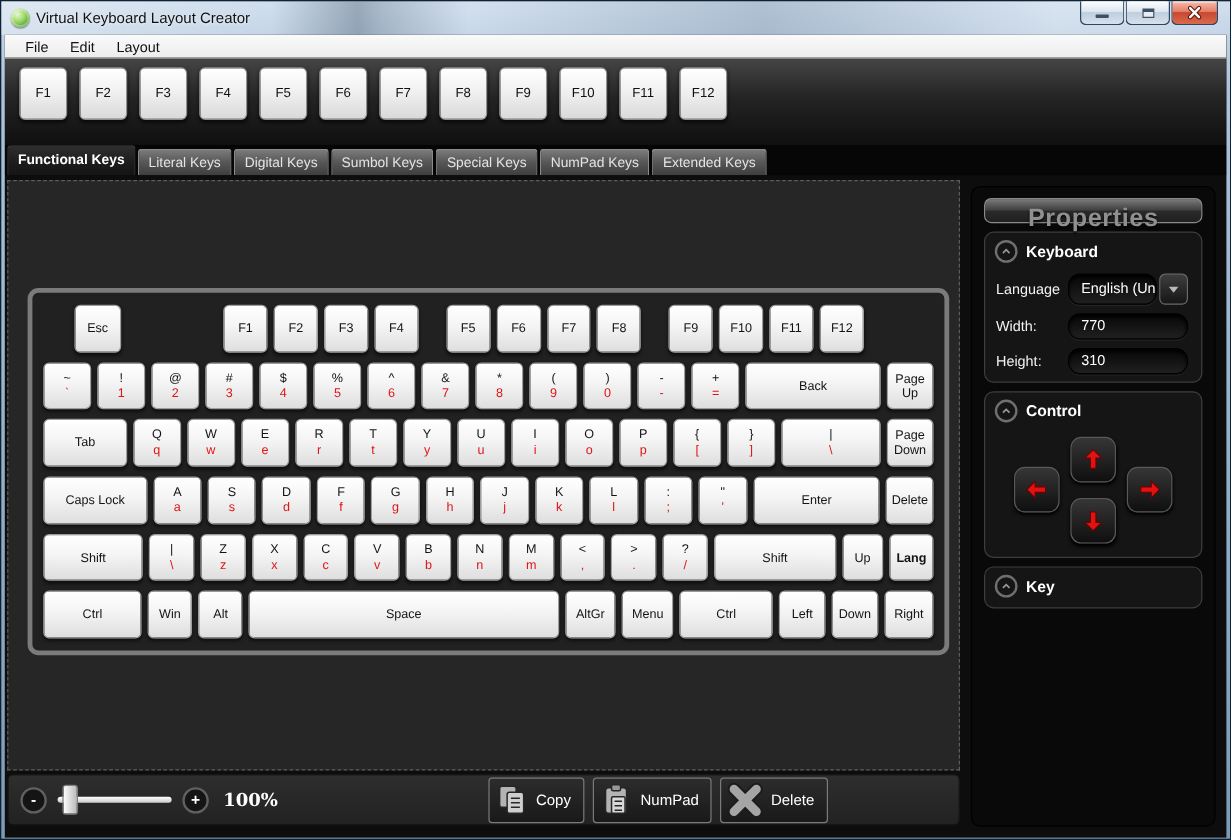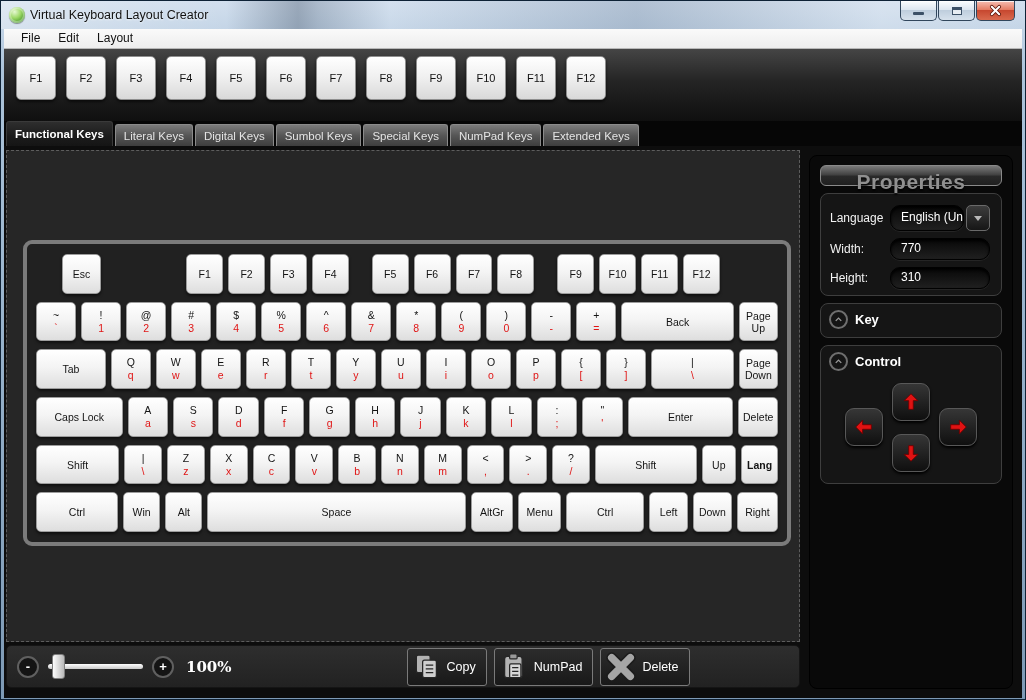--- a/index.html
+++ b/index.html
@@ -27,21 +27,21 @@
     margin-left:1px; box-shadow:inset 0 1px 0 rgba(255,255,255,.8); }
   .wbtn.close{ width:39px;
     background:linear-gradient(180deg,#f6beb2 0%,#e57e66 45%,#c74830 50%,#d96a4e 100%); }
   .glyph-min{ width:11px; height:3px; background:#3c5066; border-radius:1px; margin-top:6px; }
   .glyph-max{ width:10px; height:8px; border:1px solid #3c5066; border-top:3px solid #3c5066; background:rgba(255,255,255,.6); }
 
   
   .frame{ margin:0 3px; height:669px; background:#0d0d0d; border:1px solid #1f3site447; overflow:hidden; }
 
   .menubar{ height:20px; background:linear-gradient(180deg,#fafafa,#ededed); border-bottom:1px solid #b7b7b7;
-    display:flex; align-items:flex-start; padding-left:8px; }
+    display:flex; align-items:center; padding-left:8px; }
   .menu-item{ font-size:12px; color:#111; padding:2px 9px; cursor:default; }
 
   .toolbar{ height:72px; background:linear-gradient(180deg,#454545 0%,#242424 45%,#0f0f0f 100%);
     display:flex; align-items:flex-start; padding:7px 0 0 12px; }
   .fkey{ width:40px; height:44px; margin-right:10px; border:1px solid #8f8f8f; border-radius:5px;
     background:linear-gradient(180deg,#ffffff 0%,#efefef 50%,#d9d9d9 100%);
     box-shadow:0 2px 3px rgba(0,0,0,.6), inset 0 1px 0 #fff;
     display:flex; align-items:center; justify-content:center; font-size:11px; color:#111; }
 
   .tabstrip{ height:25px; background:#060606; display:flex; align-items:flex-end; gap:2px; padding-left:2px; }
@@ -535,79 +535,87 @@
             </div>
           </div>
         </div>
       </div>
 
       <div class="rightcol">
         <div class="panel">
           <div class="prop-header">Properties</div>
 
           <div class="prop-box">
+            <div class="sec-head">
+              <span class="chev">
+                  <svg width="11" height="11" viewBox="0 0 24 24">
+                    <polyline points="6,15 12,9 18,15" stroke="#9a9a9a" stroke-width="3" fill="none"></polyline>
+                  </svg>
+                </span>
+              <span class="sec-title">Keyboard</span>
+            </div>
             <div class="form-row">
               <span class="flabel">Language</span>
               <div class="dark-input combo">English (Unite</div>
               <div class="combo-btn">
                   <span class="tri"></span>
                 </div>
             </div>
             <div class="form-row">
               <span class="flabel">Width:</span>
               <div class="dark-input num-input">770</div>
             </div>
             <div class="form-row">
               <span class="flabel">Height:</span>
               <div class="dark-input num-input">310</div>
             </div>
           </div>
 
+
+          <div class="prop-box">
+            <div class="sec-head">
+              <span class="chev">
+                  <svg width="11" height="11" viewBox="0 0 24 24">
+                    <polyline points="6,15 12,9 18,15" stroke="#9a9a9a" stroke-width="3" fill="none"></polyline>
+                  </svg>
+                </span>
+              <span class="sec-title">Control</span>
+            </div>
+            <div class="cross">
+              <div class="ctl up">
+                  <svg class="rot-up" width="22" height="22" viewBox="0 0 24 24">
+                    <path d="M4 9.5h9.5V4.5L21 12l-7.5 7.5v-5H4z" fill="#e01212" stroke="#6d0000"></path>
+                  </svg>
+                </div>
+              <div class="ctl left">
+                  <svg class="rot-left" width="22" height="22" viewBox="0 0 24 24">
+                    <path d="M4 9.5h9.5V4.5L21 12l-7.5 7.5v-5H4z" fill="#e01212" stroke="#6d0000"></path>
+                  </svg>
+                </div>
+              <div class="ctl right">
+                  <svg width="22" height="22" viewBox="0 0 24 24">
+                    <path d="M4 9.5h9.5V4.5L21 12l-7.5 7.5v-5H4z" fill="#e01212" stroke="#6d0000"></path>
+                  </svg>
+                </div>
+              <div class="ctl down">
+                  <svg class="rot-down" width="22" height="22" viewBox="0 0 24 24">
+                    <path d="M4 9.5h9.5V4.5L21 12l-7.5 7.5v-5H4z" fill="#e01212" stroke="#6d0000"></path>
+                  </svg>
+                </div>
+            </div>
+          </div>
 
           <div class="prop-box">
             <div class="sec-head">
               <span class="chev">
                   <svg width="11" height="11" viewBox="0 0 24 24">
                     <polyline points="6,15 12,9 18,15" stroke="#9a9a9a" stroke-width="3" fill="none"></polyline>
                   </svg>
                 </span>
               <span class="sec-title">Key</span>
             </div>
           </div>
 
-          <div class="prop-box">
-            <div class="sec-head">
-              <span class="chev">
-                  <svg width="11" height="11" viewBox="0 0 24 24">
-                    <polyline points="6,15 12,9 18,15" stroke="#9a9a9a" stroke-width="3" fill="none"></polyline>
-                  </svg>
-                </span>
-              <span class="sec-title">Control</span>
-            </div>
-            <div class="cross">
-              <div class="ctl up">
-                  <svg class="rot-up" width="22" height="22" viewBox="0 0 24 24">
-                    <path d="M4 9.5h9.5V4.5L21 12l-7.5 7.5v-5H4z" fill="#e01212" stroke="#6d0000"></path>
-                  </svg>
-                </div>
-              <div class="ctl left">
-                  <svg class="rot-left" width="22" height="22" viewBox="0 0 24 24">
-                    <path d="M4 9.5h9.5V4.5L21 12l-7.5 7.5v-5H4z" fill="#e01212" stroke="#6d0000"></path>
-                  </svg>
-                </div>
-              <div class="ctl right">
-                  <svg width="22" height="22" viewBox="0 0 24 24">
-                    <path d="M4 9.5h9.5V4.5L21 12l-7.5 7.5v-5H4z" fill="#e01212" stroke="#6d0000"></path>
-                  </svg>
-                </div>
-              <div class="ctl down">
-                  <svg class="rot-down" width="22" height="22" viewBox="0 0 24 24">
-                    <path d="M4 9.5h9.5V4.5L21 12l-7.5 7.5v-5H4z" fill="#e01212" stroke="#6d0000"></path>
-                  </svg>
-                </div>
-            </div>
-          </div>
-
         </div>
       </div>
     </div>
   </div>
 </div>
 
 </body></html>

